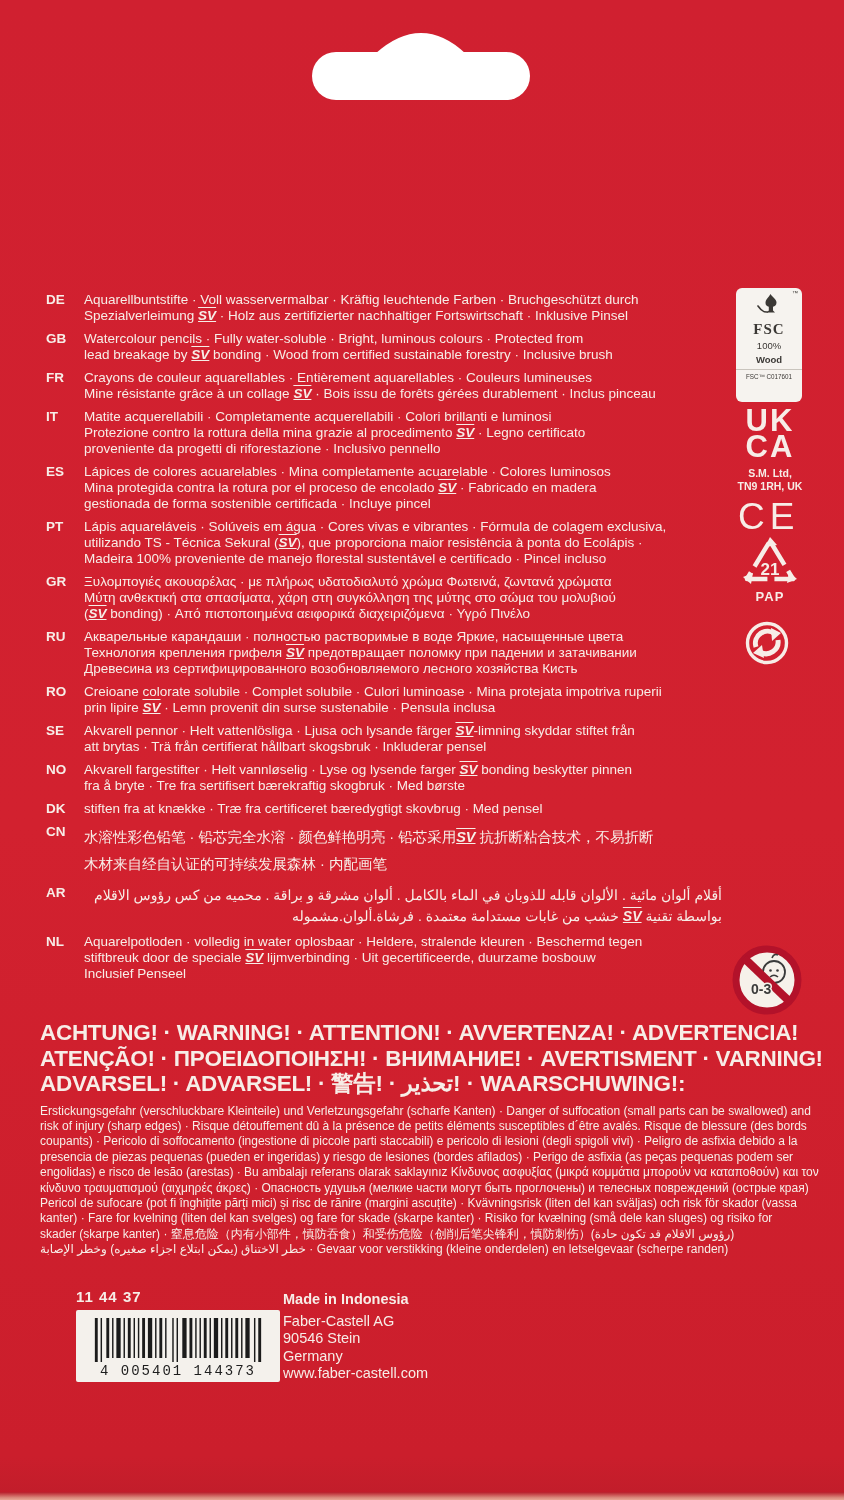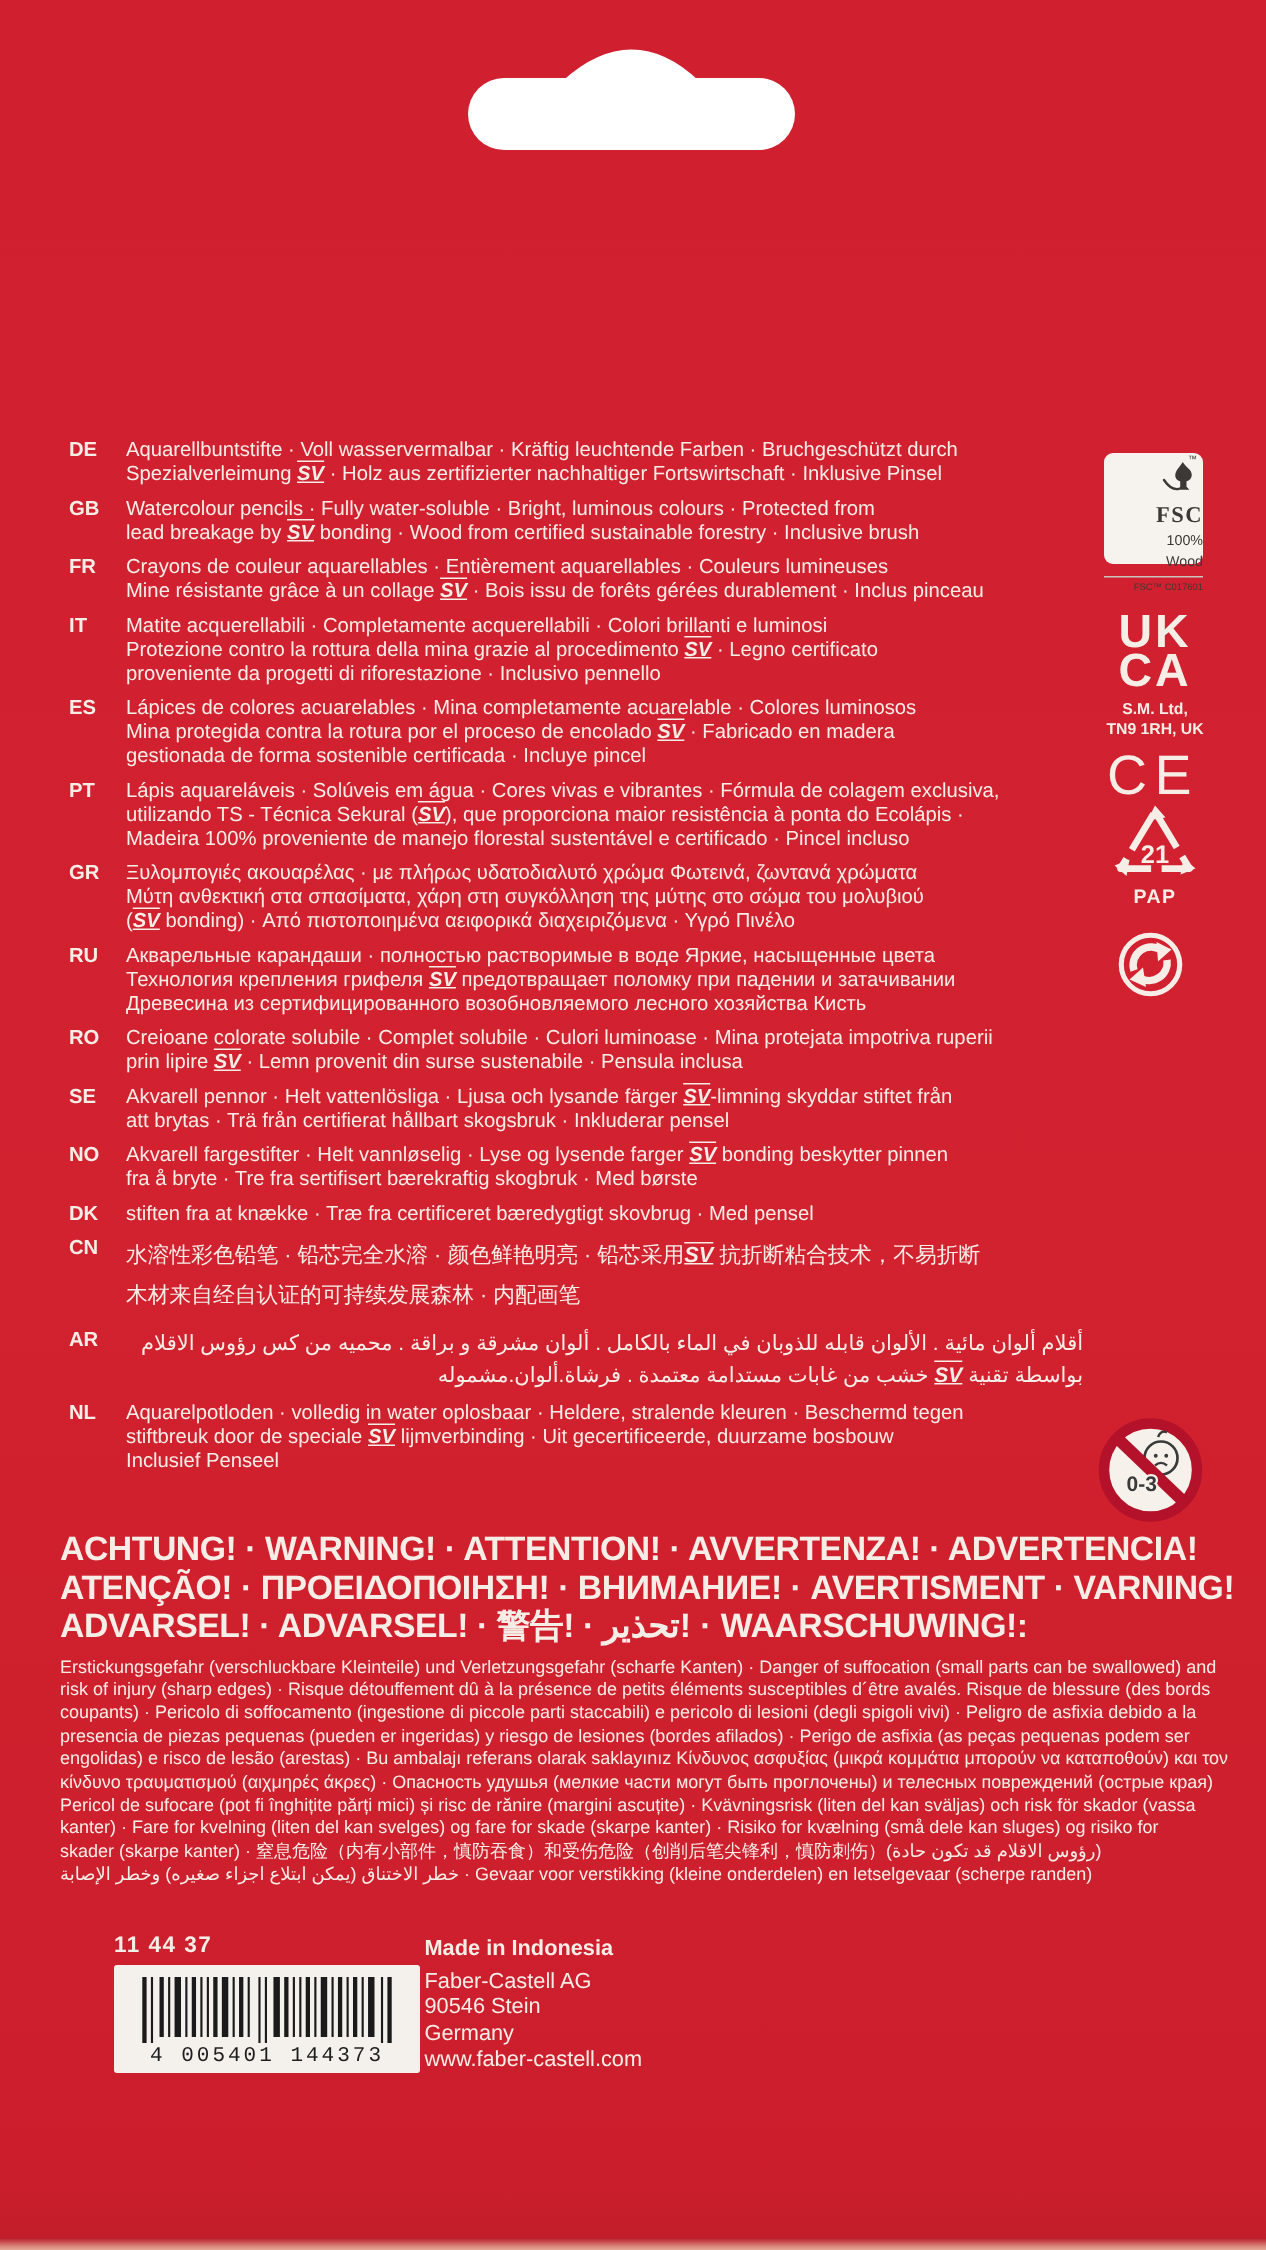--- a/index.html
+++ b/index.html
@@ -29,26 +29,26 @@
   
   .footer-left{position:absolute;left:76px;top:1288px;}
   .item-number{font-weight:bold;font-size:15px;letter-spacing:1px;}
   .barcode{margin-top:5px;width:204px;height:72px;background:#f4f1ec;border-radius:2px;
     display:flex;flex-direction:column;align-items:center;justify-content:flex-end;padding:4px 6px 3px;box-sizing:border-box;}
   .barcode svg{display:block;}
   .barcode-digits{font-family:"Liberation Mono",monospace;color:#1d1d1d;font-size:14px;letter-spacing:2px;margin-top:1px;white-space:nowrap;}
   .footer-right{position:absolute;left:283px;top:1291px;font-size:14.5px;line-height:17.5px;}
   .made-in{font-weight:bold;margin-bottom:4px;}
   
-  .fsc-box{position:absolute;left:736px;top:302px;width:66px;height:74px;background:#f6f3ef;border-radius:6px;
-    color:#3b3835;text-align:right;box-sizing:border-box;padding-top:5px;}
+  .fsc-box{position:absolute;left:736px;top:288px;width:66px;height:114px;background:#f6f3ef;border-radius:6px;
+    color:#3b3835;text-align:center;box-sizing:border-box;padding-top:5px;}
   .fsc-tm{position:absolute;right:4px;top:2px;font-size:6px;color:#3b3835;}
   .fsc-word{font-family:"Liberation Serif",serif;font-weight:bold;font-size:15px;letter-spacing:1px;margin-top:-2px;}
   .fsc-percent{font-size:9.5px;margin-top:2px;}
-  .fsc-material{font-size:9.5px;margin-top:3px;}
+  .fsc-material{font-size:9.5px;margin-top:3px;font-weight:bold;}
   .fsc-license{font-size:6.3px;margin-top:4px;border-top:1px solid #c9c4bd;padding-top:3px;}
   .ukca{position:absolute;left:730px;top:408px;width:80px;text-align:center;}
   .ukca-letters{font-weight:bold;font-size:31px;line-height:26px;letter-spacing:2px;}
   .ukca-sub{font-weight:bold;font-size:10.5px;line-height:12.5px;margin-top:7px;}
   .ce-mark{position:absolute;left:738px;top:496px;font-size:37px;letter-spacing:5px;font-weight:normal;}
   .pap{position:absolute;left:740px;top:536px;width:60px;text-align:center;}
   .pap-label{font-weight:bold;font-size:13px;margin-top:1px;letter-spacing:1px;}
   .greendot{position:absolute;left:744px;top:620px;}
   .age-warning{position:absolute;left:731px;top:944px;text-align:right;}
 </style>

